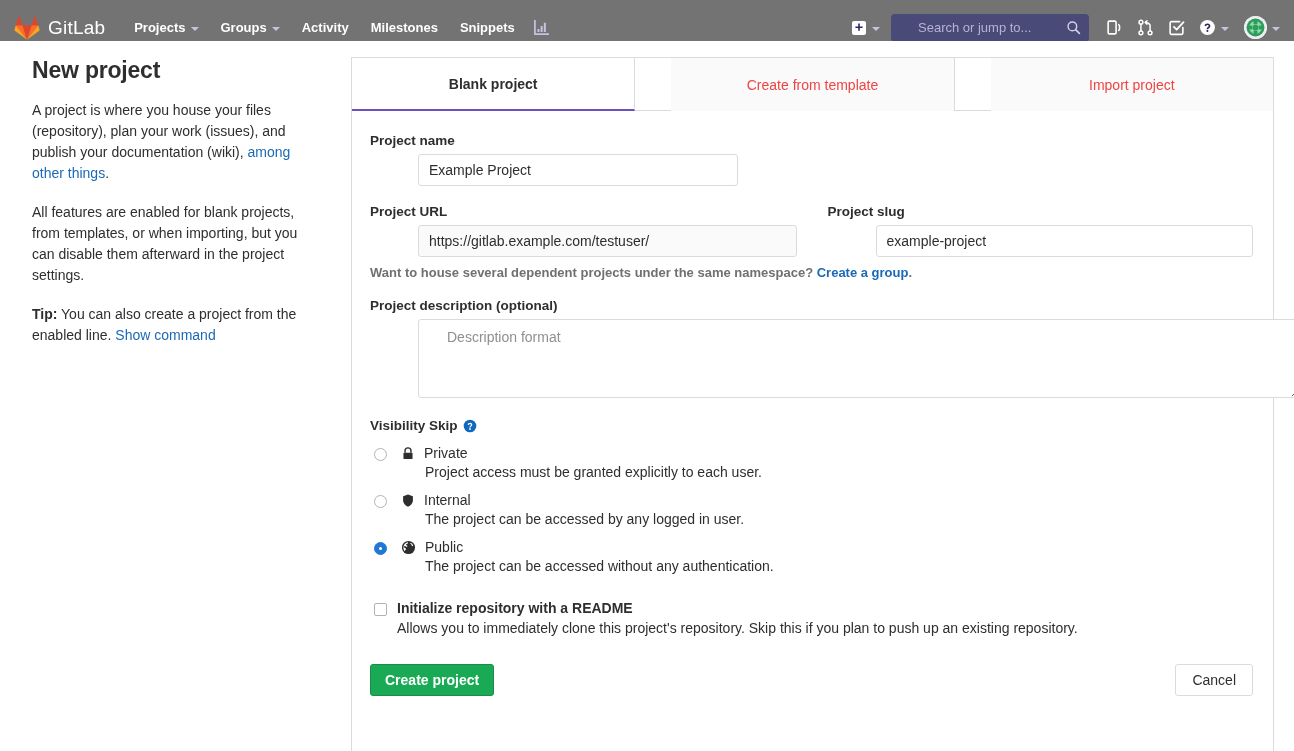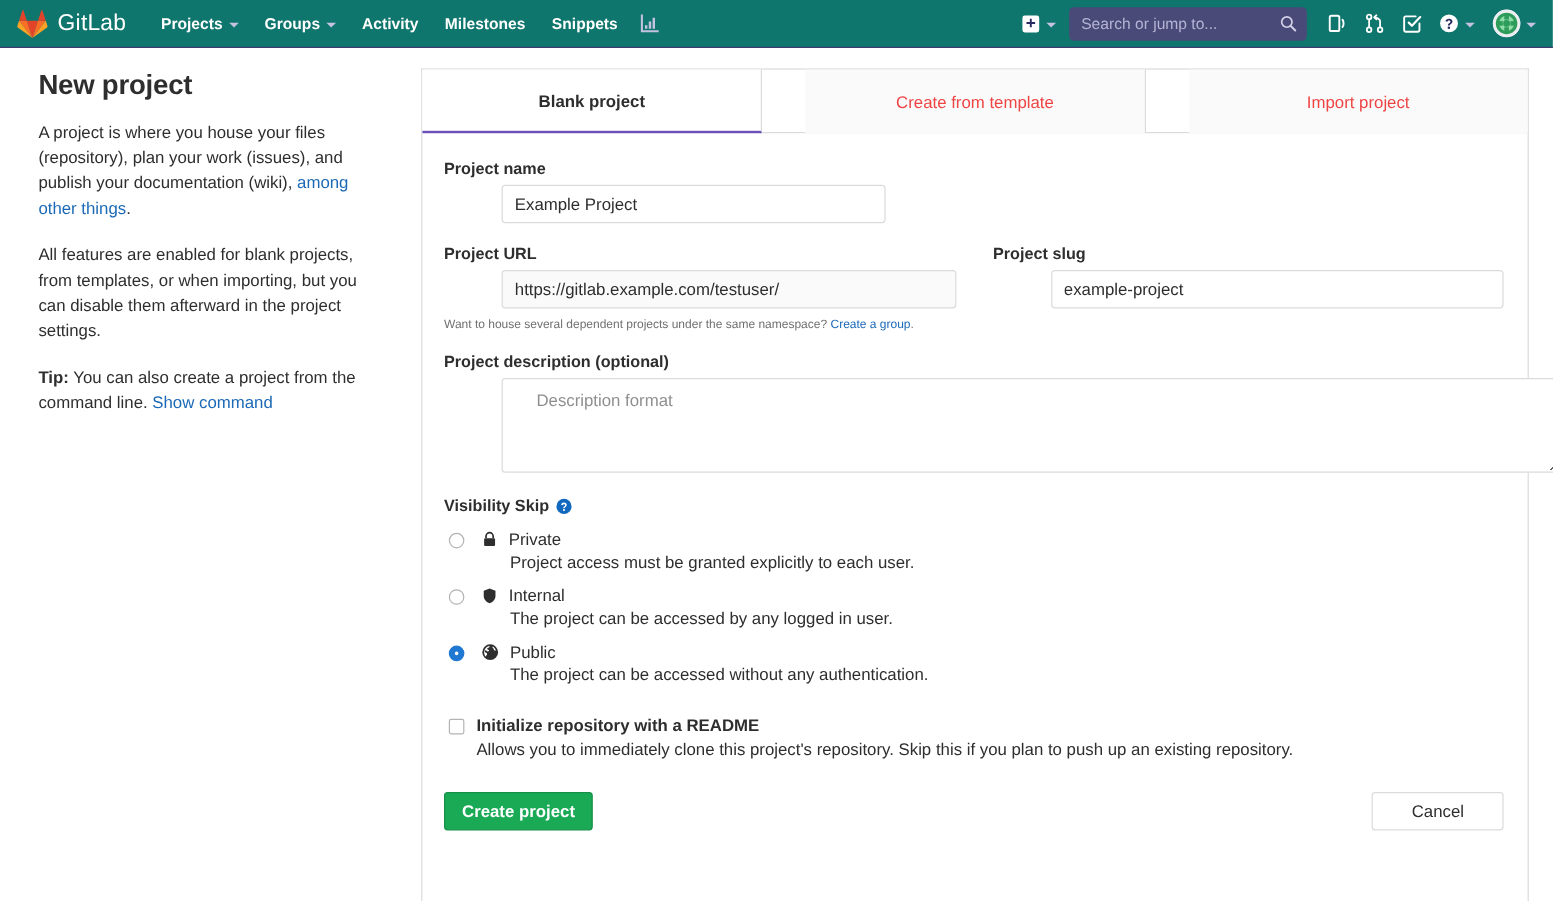--- a/index.html
+++ b/index.html
@@ -8,22 +8,22 @@
     width: 1294px; height: 751px;
     background: #fff;
     font-family: "Liberation Sans", sans-serif;
     -webkit-font-smoothing: antialiased;
   }
   body { overflow: hidden; }
 
   
   .navbar {
     position: absolute; top: 0; left: 0;
-    width: 1294px; height: 40px;
-    background: #0f766e;
+    width: 1294px; height: 56px;
+    background: #737373;
     display: flex; align-items: center;
     border-bottom: 1px solid #3d3b72;
   }
   .nav-brand {
     display: flex; align-items: center;
     margin-left: 14px; margin-right: 18px;
     text-decoration: none;
   }
   .tanuki { width: 26px; height: 24px; display: block; }
   .brand-text {
@@ -55,20 +55,21 @@
     height: 40px; padding-right: 8px;
   }
   .search-box {
     position: relative;
     width: 198px; height: 28px;
     background: #474majorly; 
     background: #4a4a79;
     border-radius: 4px;
     display: flex; 
     margin: 0 10px 0 4px;
+    padding-left: 17px;
   }
   .search-box input {
     background: transparent; border: none; outline: none;
     color: #fff; font-size: 13px;
     font-family: "Liberation Sans", sans-serif;
     padding: 0 26px 0 10px; width: 100%; height: 100%;
   }
   .search-box input::placeholder { color: #b5b3d4; opacity: 1; }
   .search-ico { position: absolute; right: 8px; top: 6px; }
 
@@ -130,21 +131,21 @@
     font-family: "Liberation Sans", sans-serif;
     margin-left: 48px;
   }
   .inp.readonly { background: #fafafa; color: #2e2e2e; }
 
   .row-2 { display: flex; gap: 31px; margin-top: 18px; }
   .col { display: flex; flex-direction: column; }
   .col-url { width: 432px; }
   .col-slug { width: 431px; }
   .hint {
-    font-size: 10px; color: #707070; margin-top: 8px;
+    font-size: 13px; color: #707070; margin-top: 8px; font-weight: bold;
   }
   .ta-wrap { margin-top: 18px; }
   textarea.inp {
     width: 100%; height: 79px; padding: 8px 28px;
     resize: vertical; line-height: 19px; display: block;
   }
   textarea.inp::placeholder { color: #8f8f8f; opacity: 1; }
 
   .vis-head {
     margin-top: 20px; display: flex; align-items: center; gap: 5px;
@@ -186,21 +187,21 @@
     margin-top: 28px;
   }
   .btn-primary {
     background: #1aaa55; border: 1px solid #168f48; color: #fff;
     font-size: 14px; font-weight: bold; border-radius: 3px;
     padding: 0 14px; height: 32px; cursor: pointer;
     font-family: "Liberation Sans", sans-serif;
   }
   .btn-default {
     background: #fff; border: 1px solid #dbdbdb; color: #2e2e2e;
-    font-size: 14px; border-radius: 3px; padding: 0 32px; height: 32px;
+    font-size: 14px; border-radius: 3px; padding: 0 16px; height: 32px;
     cursor: pointer; font-family: "Liberation Sans", sans-serif;
   }
 </style>
 </head>
 <body>
 
 <div class="navbar">
 
   <a class="nav-brand" href="#">
     <svg class="tanuki" viewBox="0 0 36 34">
@@ -301,21 +302,21 @@
 
   </div>
 </div>
 
 <div class="page">
 
   <div class="aside">
     <h1>New project</h1>
     <p><span>A project is where you house your files (repository), plan your work (issues), and publish your documentation (wiki), </span><a class="lnk" href="#">among other things</a><span>.</span></p>
     <p>All features are enabled for blank projects, from templates, or when importing, but you can disable them afterward in the project settings.</p>
-    <p class="tip"><span class="bold">Tip:</span><span> You can also create a project from the command line. </span><a class="lnk" href="#">Show command</a></p>
+    <p class="tip"><span class="bold">Tip:</span><span> You can also create a project from the enabled line. </span><a class="lnk" href="#">Show command</a></p>
   </div>
 
   <div class="card">
 
     <div class="tabs">
       <div class="tab active">Blank project</div>
       <div class="tab">Create from template</div>
       <div class="tab">Import project</div>
     </div>
 

